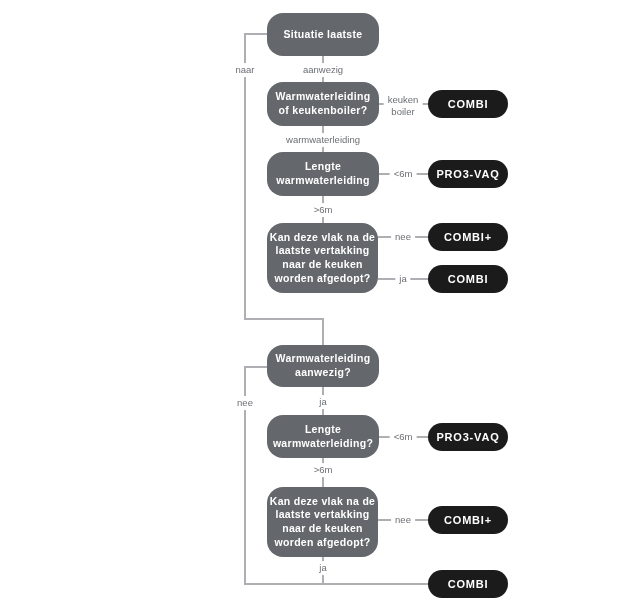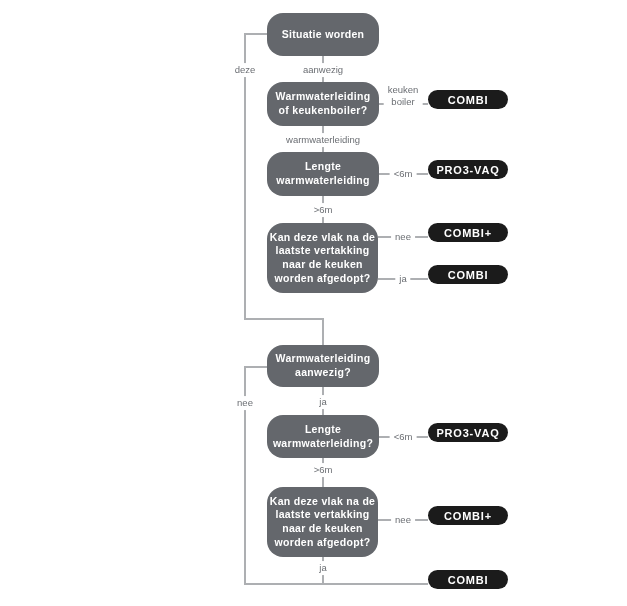--- a/index.html
+++ b/index.html
@@ -27,21 +27,21 @@
     display: flex;
     align-items: center;
     justify-content: center;
     text-align: center;
     white-space: pre-line;
     z-index: 3;
   }
   .pill {
     position: absolute;
     width: 80px;
-    height: 19px;
+    height: 28px;
     background: #1b1b1b;
     border-radius: 14px;
     color: #ffffff;
     font-weight: bold;
     font-size: 11px;
     letter-spacing: 0.8px;
     display: flex;
     align-items: center;
     justify-content: center;
     text-align: center;
@@ -85,37 +85,37 @@
   <div class="line h" style="left:378px;top:278px;width:50px;"></div>
   <div class="line h" style="left:245px;top:366px;width:22px;"></div>
   <div class="line v" style="left:244px;top:366px;height:218px;"></div>
   <div class="line h" style="left:244px;top:583px;width:184px;"></div>
   <div class="line v" style="left:322px;top:387px;height:28px;"></div>
   <div class="line h" style="left:379px;top:436px;width:49px;"></div>
   <div class="line v" style="left:322px;top:458px;height:29px;"></div>
   <div class="line h" style="left:378px;top:519px;width:50px;"></div>
   <div class="line v" style="left:322px;top:557px;height:27px;"></div>
 
-  <div class="lbl" style="left:245px;top:70px;">deze</div>
+  <div class="lbl" style="left:245px;top:70px;">naar</div>
   <div class="lbl" style="left:323px;top:70px;">aanwezig</div>
-  <div class="lbl" style="left:403px;top:96px;">keuken
+  <div class="lbl" style="left:403px;top:106px;">keuken
 boiler</div>
   <div class="lbl" style="left:323px;top:140px;">warmwaterleiding</div>
   <div class="lbl" style="left:403px;top:174px;">&lt;6m</div>
   <div class="lbl" style="left:323px;top:210px;">&gt;6m</div>
   <div class="lbl" style="left:403px;top:237px;">nee</div>
   <div class="lbl" style="left:403px;top:279px;">ja</div>
   <div class="lbl" style="left:245px;top:403px;">nee</div>
   <div class="lbl" style="left:323px;top:402px;">ja</div>
   <div class="lbl" style="left:403px;top:437px;">&lt;6m</div>
   <div class="lbl" style="left:323px;top:470px;">&gt;6m</div>
   <div class="lbl" style="left:403px;top:520px;">nee</div>
   <div class="lbl" style="left:323px;top:568px;">ja</div>
 
-  <div class="node" style="left:267px;top:13px;width:112px;height:43px;">Situatie worden</div>
+  <div class="node" style="left:267px;top:13px;width:112px;height:43px;">Situatie laatste</div>
   <div class="node" style="left:267px;top:82px;width:112px;height:44px;">Warmwaterleiding
 of keukenboiler?</div>
   <div class="node" style="left:267px;top:152px;width:112px;height:44px;">Lengte
 warmwaterleiding</div>
   <div class="node" style="left:267px;top:223px;width:111px;height:70px;">Kan deze vlak na de
 laatste vertakking
 naar de keuken
 worden afgedopt?</div>
   <div class="node" style="left:267px;top:345px;width:112px;height:42px;">Warmwaterleiding
 aanwezig?</div>

